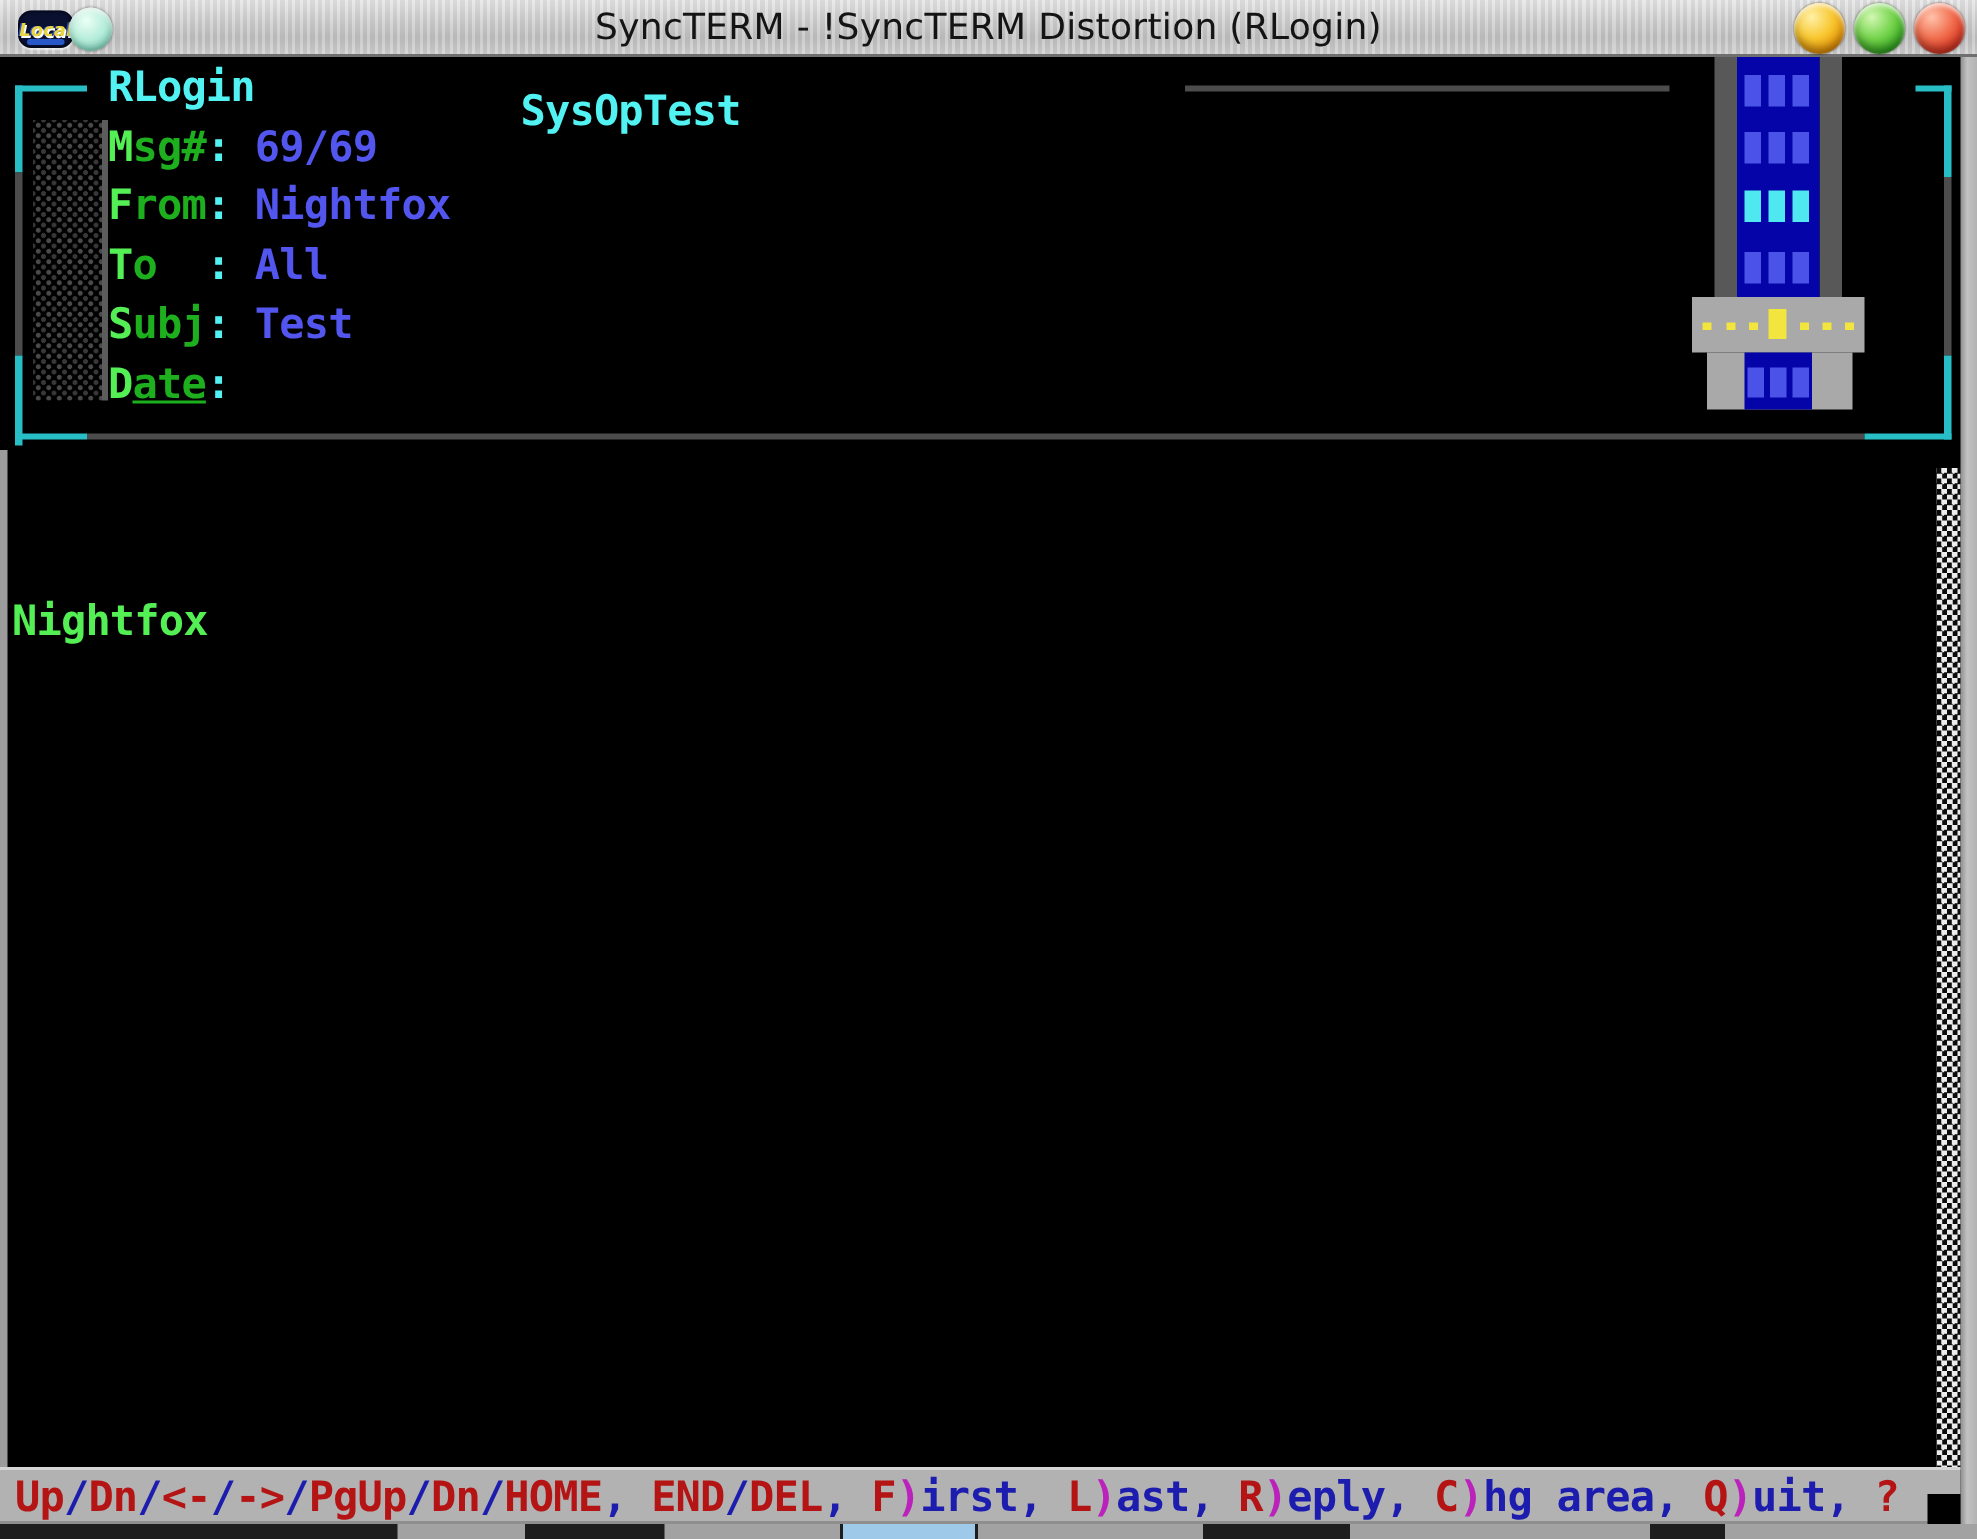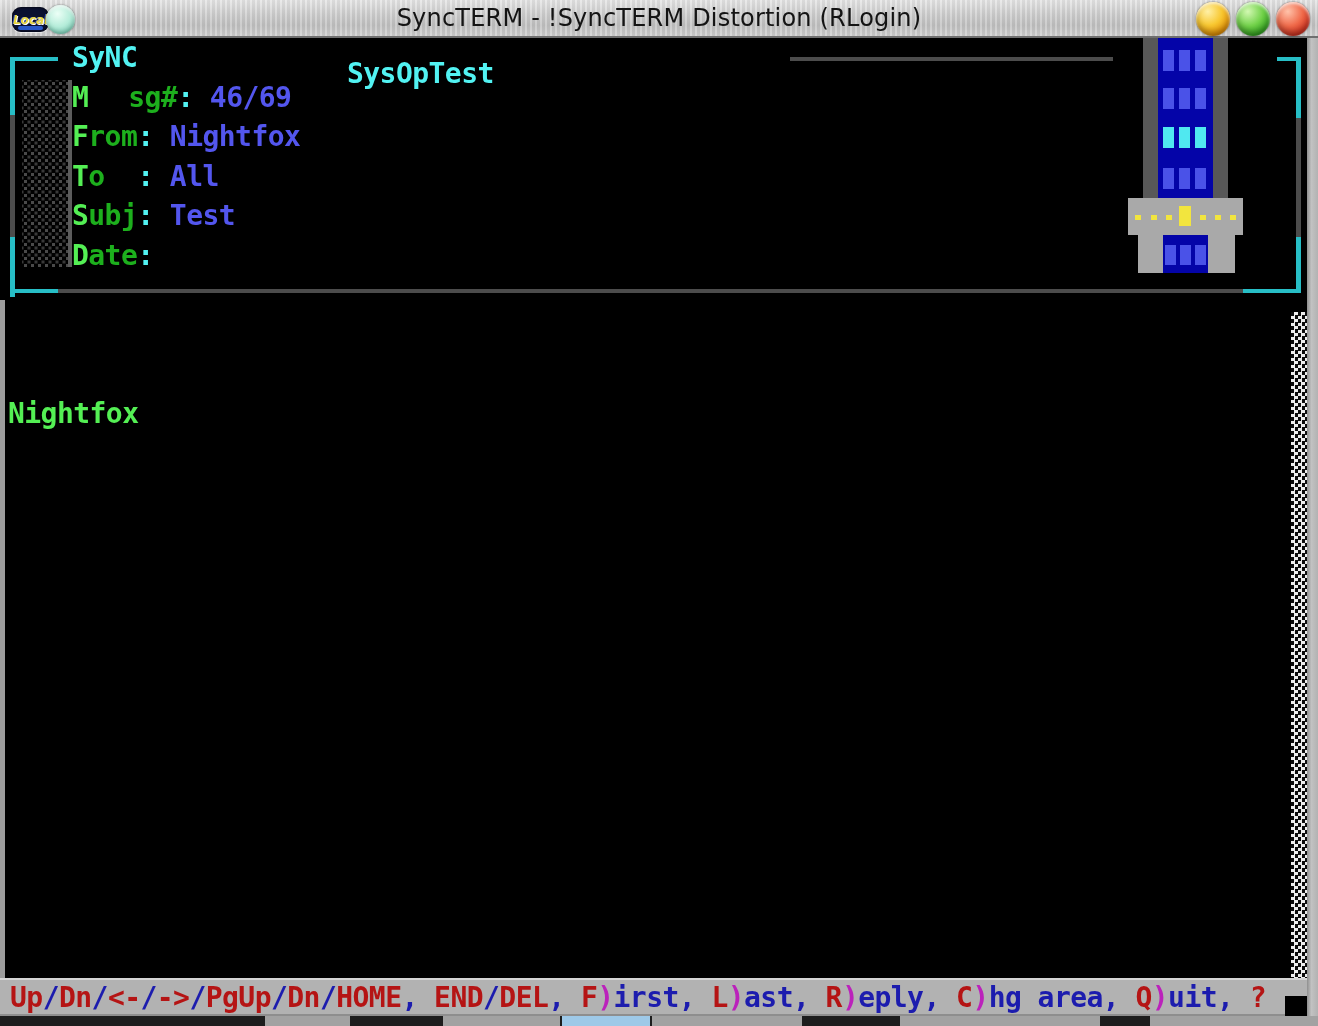--- a/index.html
+++ b/index.html
@@ -103,27 +103,27 @@
     <div class="seg c-bordergray" style="left:58px;top:251px;width:1185px;height:4px;"></div>
     <div class="seg c-bordercyan" style="left:1243px;top:251px;width:58px;height:4px;"></div>
     <div class="seg c-bordergray" style="left:790px;top:19px;width:323px;height:4px;"></div>
     <div class="seg c-bordercyan" style="left:1277px;top:19px;width:24px;height:4px;"></div>
     <div class="seg c-bordercyan" style="left:1296px;top:19px;width:5px;height:61px;"></div>
     <div class="seg c-bordergray" style="left:1296px;top:80px;width:5px;height:119px;"></div>
     <div class="seg c-bordercyan" style="left:1296px;top:199px;width:5px;height:56px;"></div>
 
     <div class="dither"></div>
 
-    <div class="t-line" style="top:0;left:72px"><span class="c-bcyan">SyNC</span></div>
+    <div class="t-line" style="top:0;left:72px"><span class="c-bcyan">RLogin</span></div>
     <div class="t-line" style="top:16px;left:347px"><span class="c-bcyan">SysOpTest</span></div>
-    <div class="t-line" style="top:39.5px;left:72px"><span style="color: var(--brightGreen);">M</span><span style="color: var(--green); padding-left: 40px;">sg#</span><span style="color: var(--brightCyan);">:</span><span style="color: var(--brightBlue);"> 46/69</span></div>
+    <div class="t-line" style="top:39.5px;left:72px"><span style="color: var(--brightGreen);">M</span><span style="color: var(--green);">sg#</span><span style="color: var(--brightCyan);">:</span><span style="color: var(--brightBlue);"> 69/69</span></div>
     <div class="t-line" style="top:79px;left:72px"><span style="color: var(--brightGreen);">F</span><span style="color: var(--green);">rom</span><span style="color: var(--brightCyan);">:</span><span style="color: var(--brightBlue);"> Nightfox</span></div>
     <div class="t-line" style="top:118.5px;left:72px"><span style="color: var(--brightGreen);">T</span><span style="color: var(--green);">o  </span><span style="color: var(--brightCyan);">:</span><span style="color: var(--brightBlue);"> All</span></div>
     <div class="t-line" style="top:158px;left:72px"><span style="color: var(--brightGreen);">S</span><span style="color: var(--green);">ubj</span><span style="color: var(--brightCyan);">:</span><span style="color: var(--brightBlue);"> Test</span></div>
-    <div class="t-line" style="top:197.5px;left:72px"><span style="color: var(--brightGreen);">D</span><span style="color: var(--green);">ate</span><span style="color: var(--brightCyan);">:</span></div>
+    <div class="t-line" style="top:197.5px;left:72px"><span style="color: var(--brightGreen);">D</span><span style="color: var(--green); text-decoration: underline;">ate</span><span style="color: var(--brightCyan);">:</span></div>
 
     <div class="building">
       <div class="b-coll"></div>
       <div class="b-colr"></div>
       <div class="b-tower"></div>
       <div class="b-win" style="left:35px;top:12px"></div>
         <div class="b-win" style="left:51px;top:12px"></div>
         <div class="b-win" style="left:67px;top:12px"></div>
       <div class="b-win" style="left:35px;top:50px"></div>
         <div class="b-win" style="left:51px;top:50px"></div>

